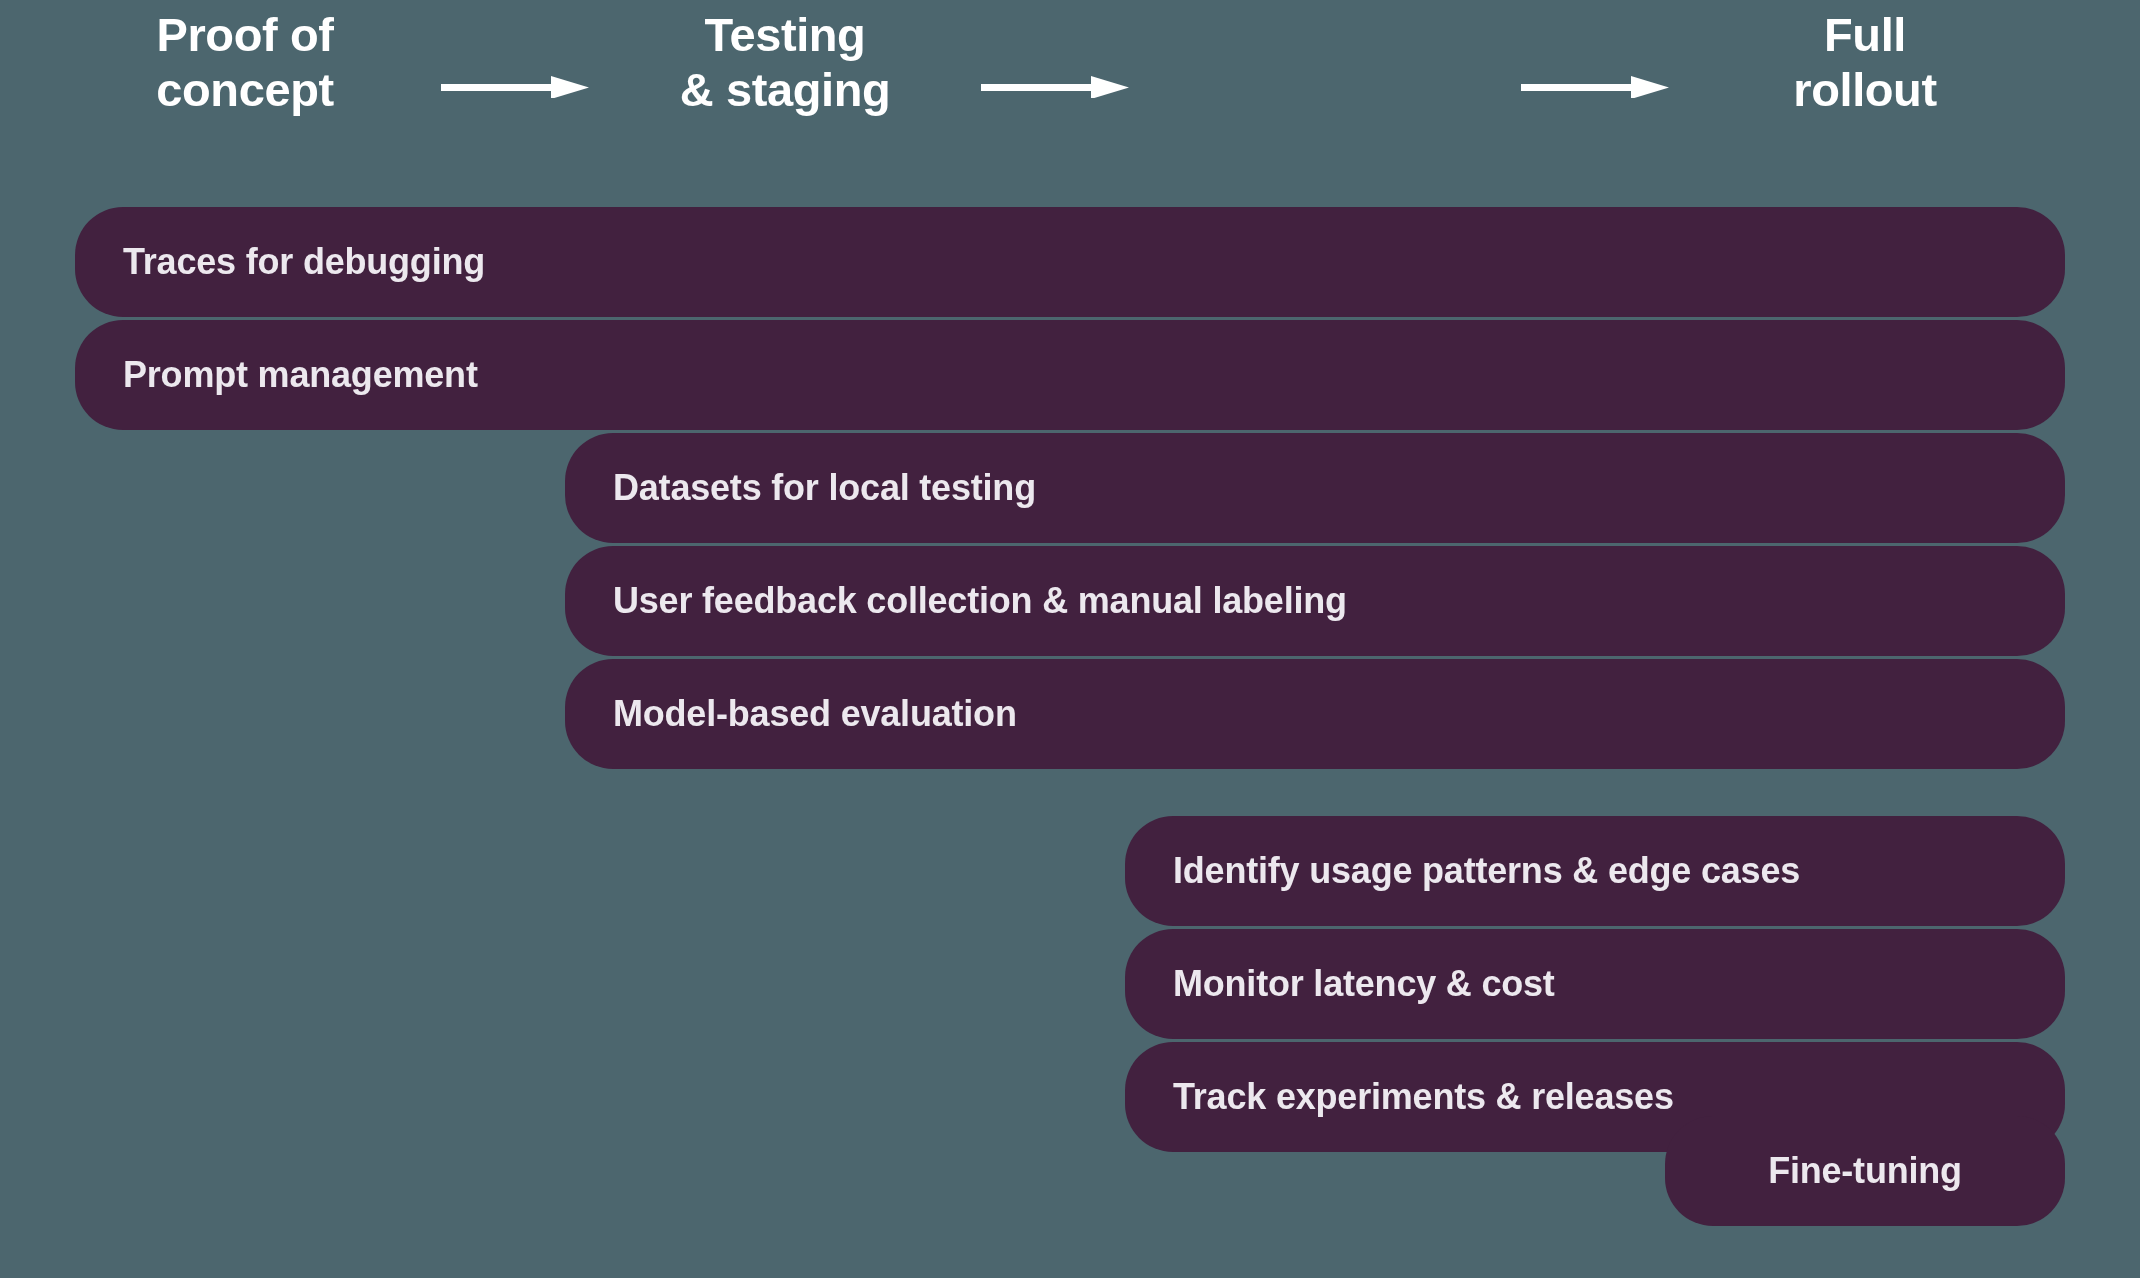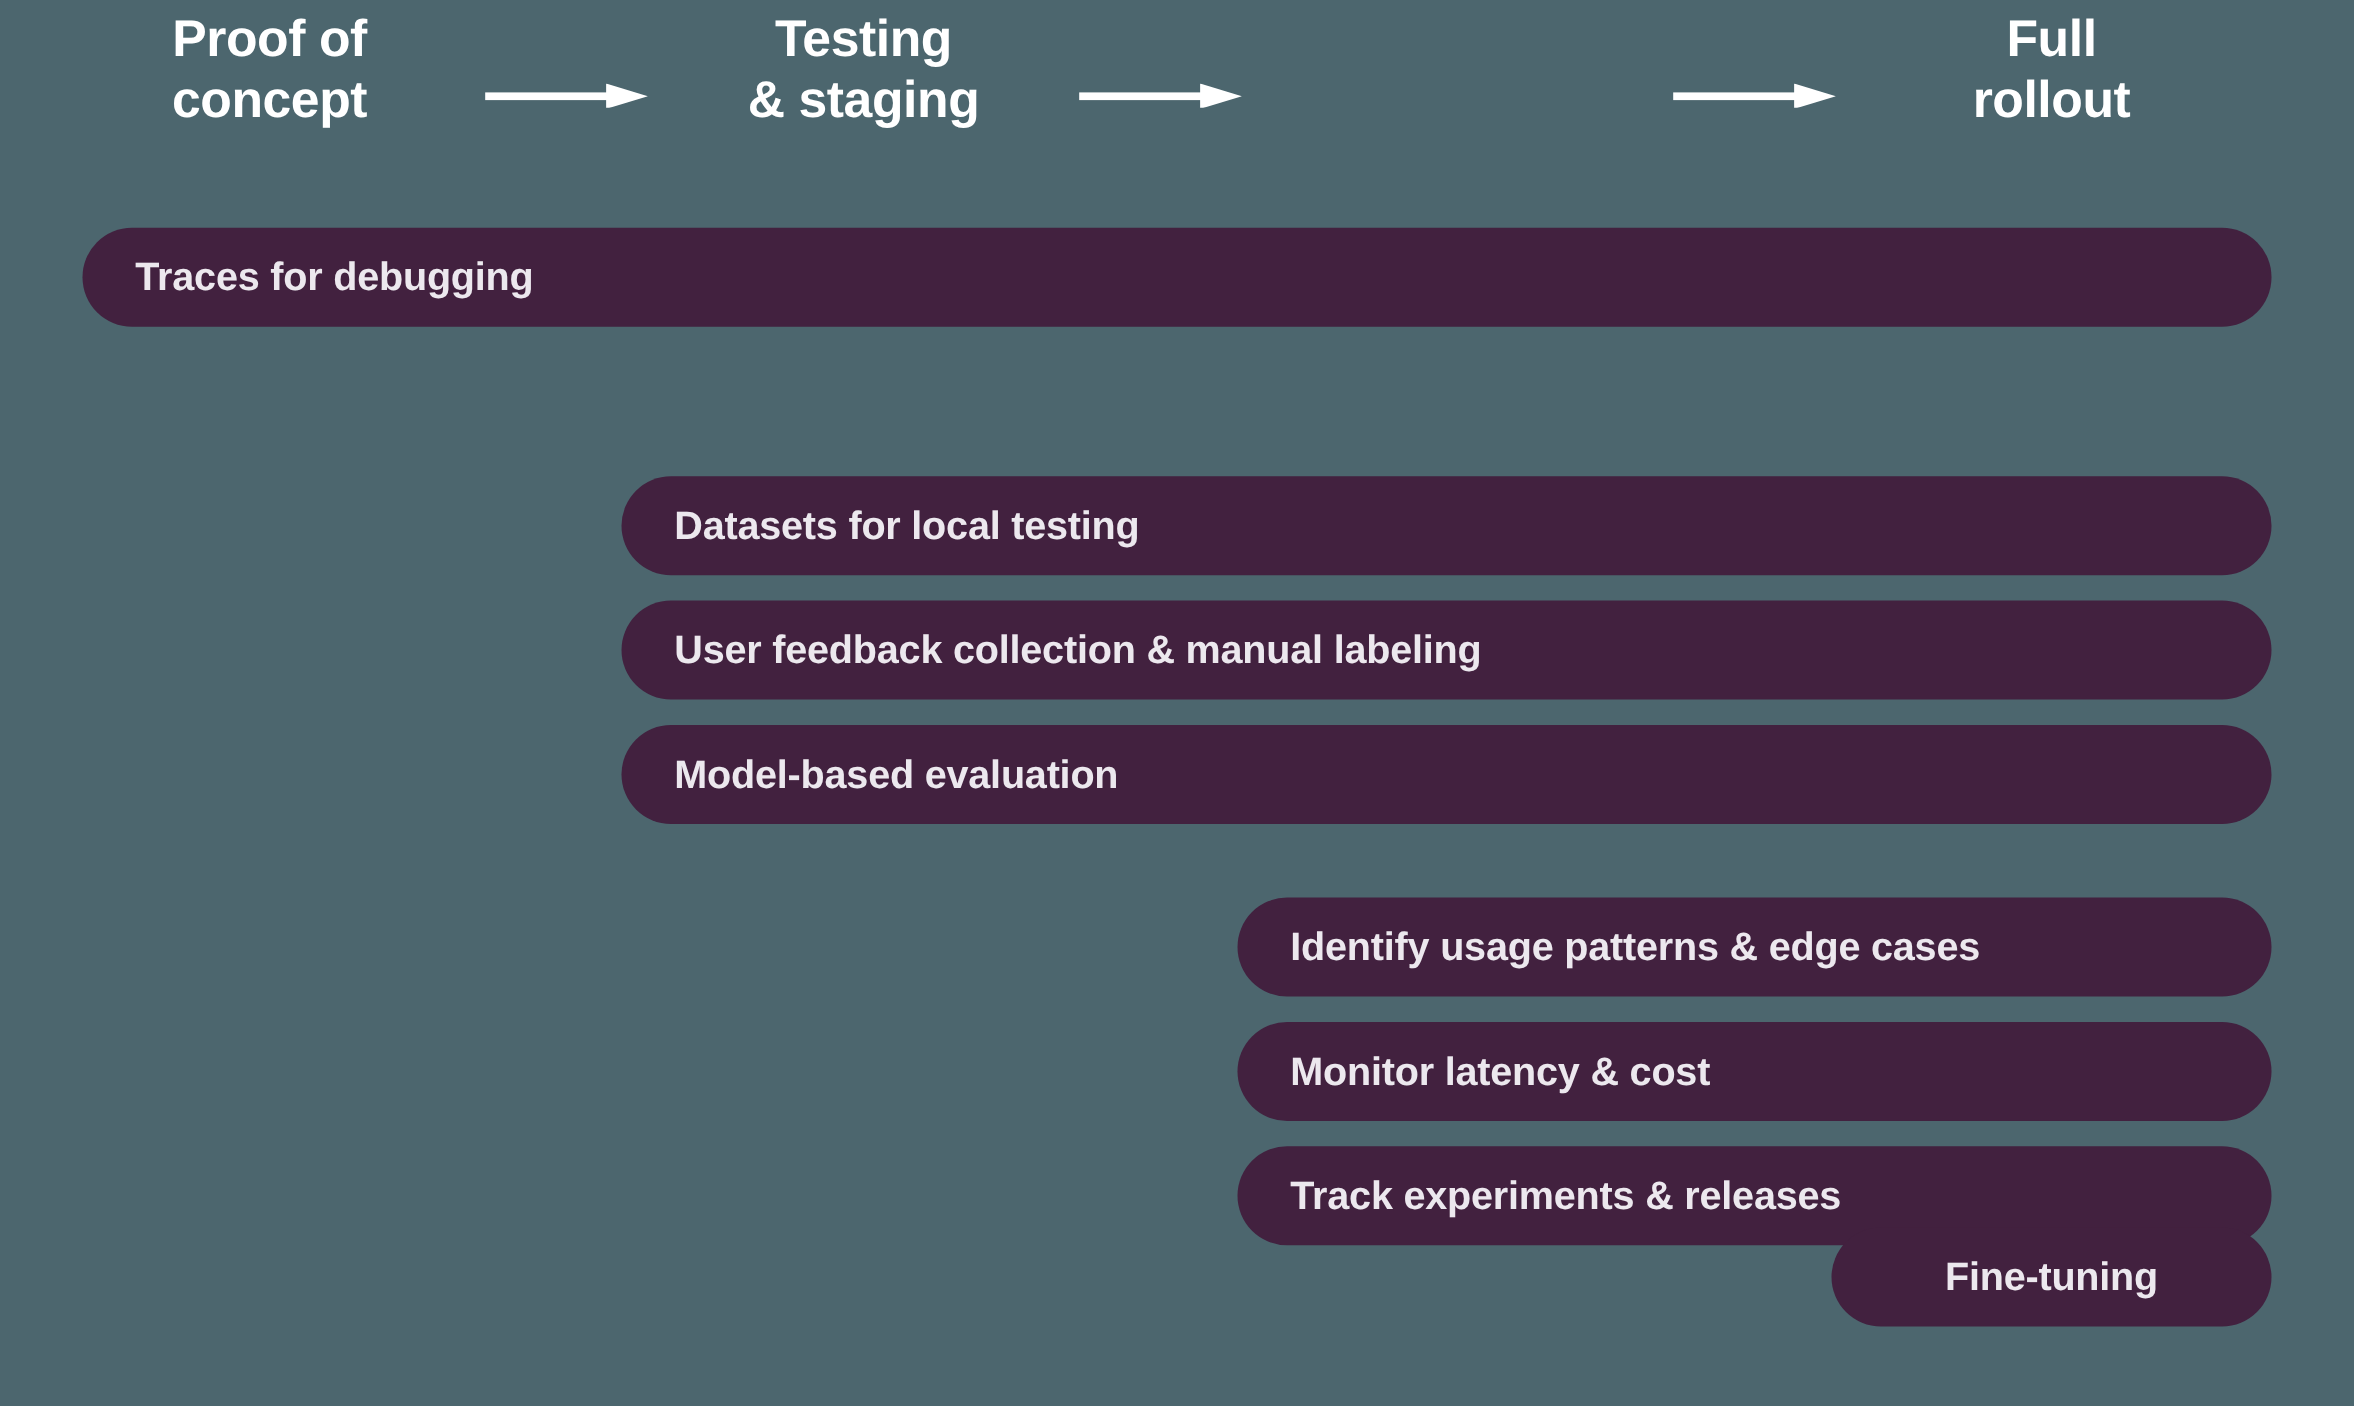--- a/index.html
+++ b/index.html
@@ -59,21 +59,21 @@
   
   #pill-stack {
     position: absolute;
     left: 0;
     top: 0;
     width: 2140px;
     height: 1278px;
   }
   .pill {
     position: absolute;
-    height: 90px;
+    height: 110px;
     right: 75px;
     border-radius: 48px;
     background: #42213f;
     display: flex;
     align-items: center;
     box-sizing: border-box;
     padding-left: 48px;
     padding-right: 36px;
   }
   .pill-label {
@@ -144,20 +144,23 @@
 rollout</div>
 
   </div>
 
   <div id="pill-stack">
 
     <div class="pill col-0 row-0">
       <span class="pill-label">Traces for debugging</span>
     </div>
 
+    <div class="pill col-0 row-1">
+      <span class="pill-label">Prompt management</span>
+    </div>
 
     <div class="pill col-1 row-2">
       <span class="pill-label">Datasets for local testing</span>
     </div>
 
     <div class="pill col-1 row-3">
       <span class="pill-label">User feedback collection &amp; manual labeling</span>
     </div>
 
     <div class="pill col-1 row-4">

